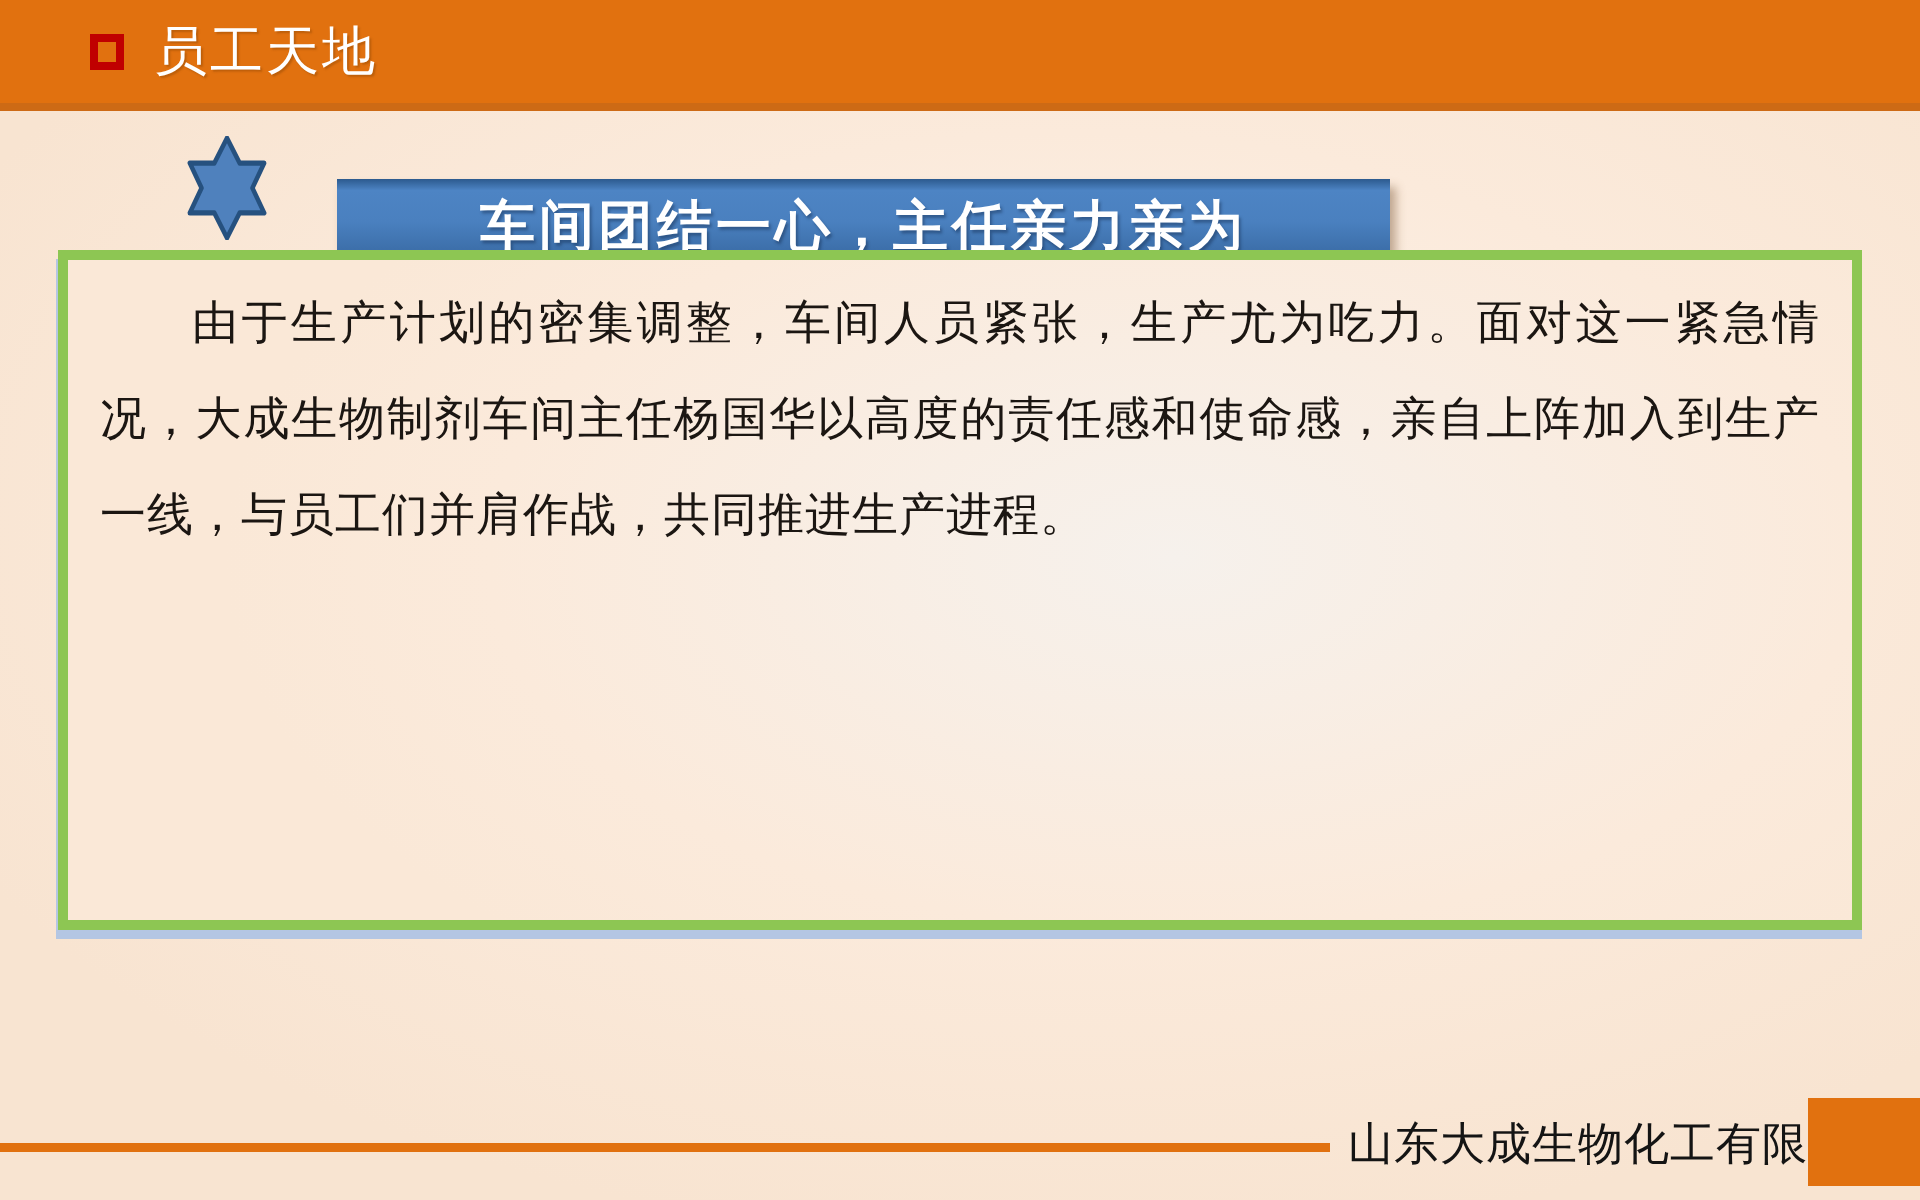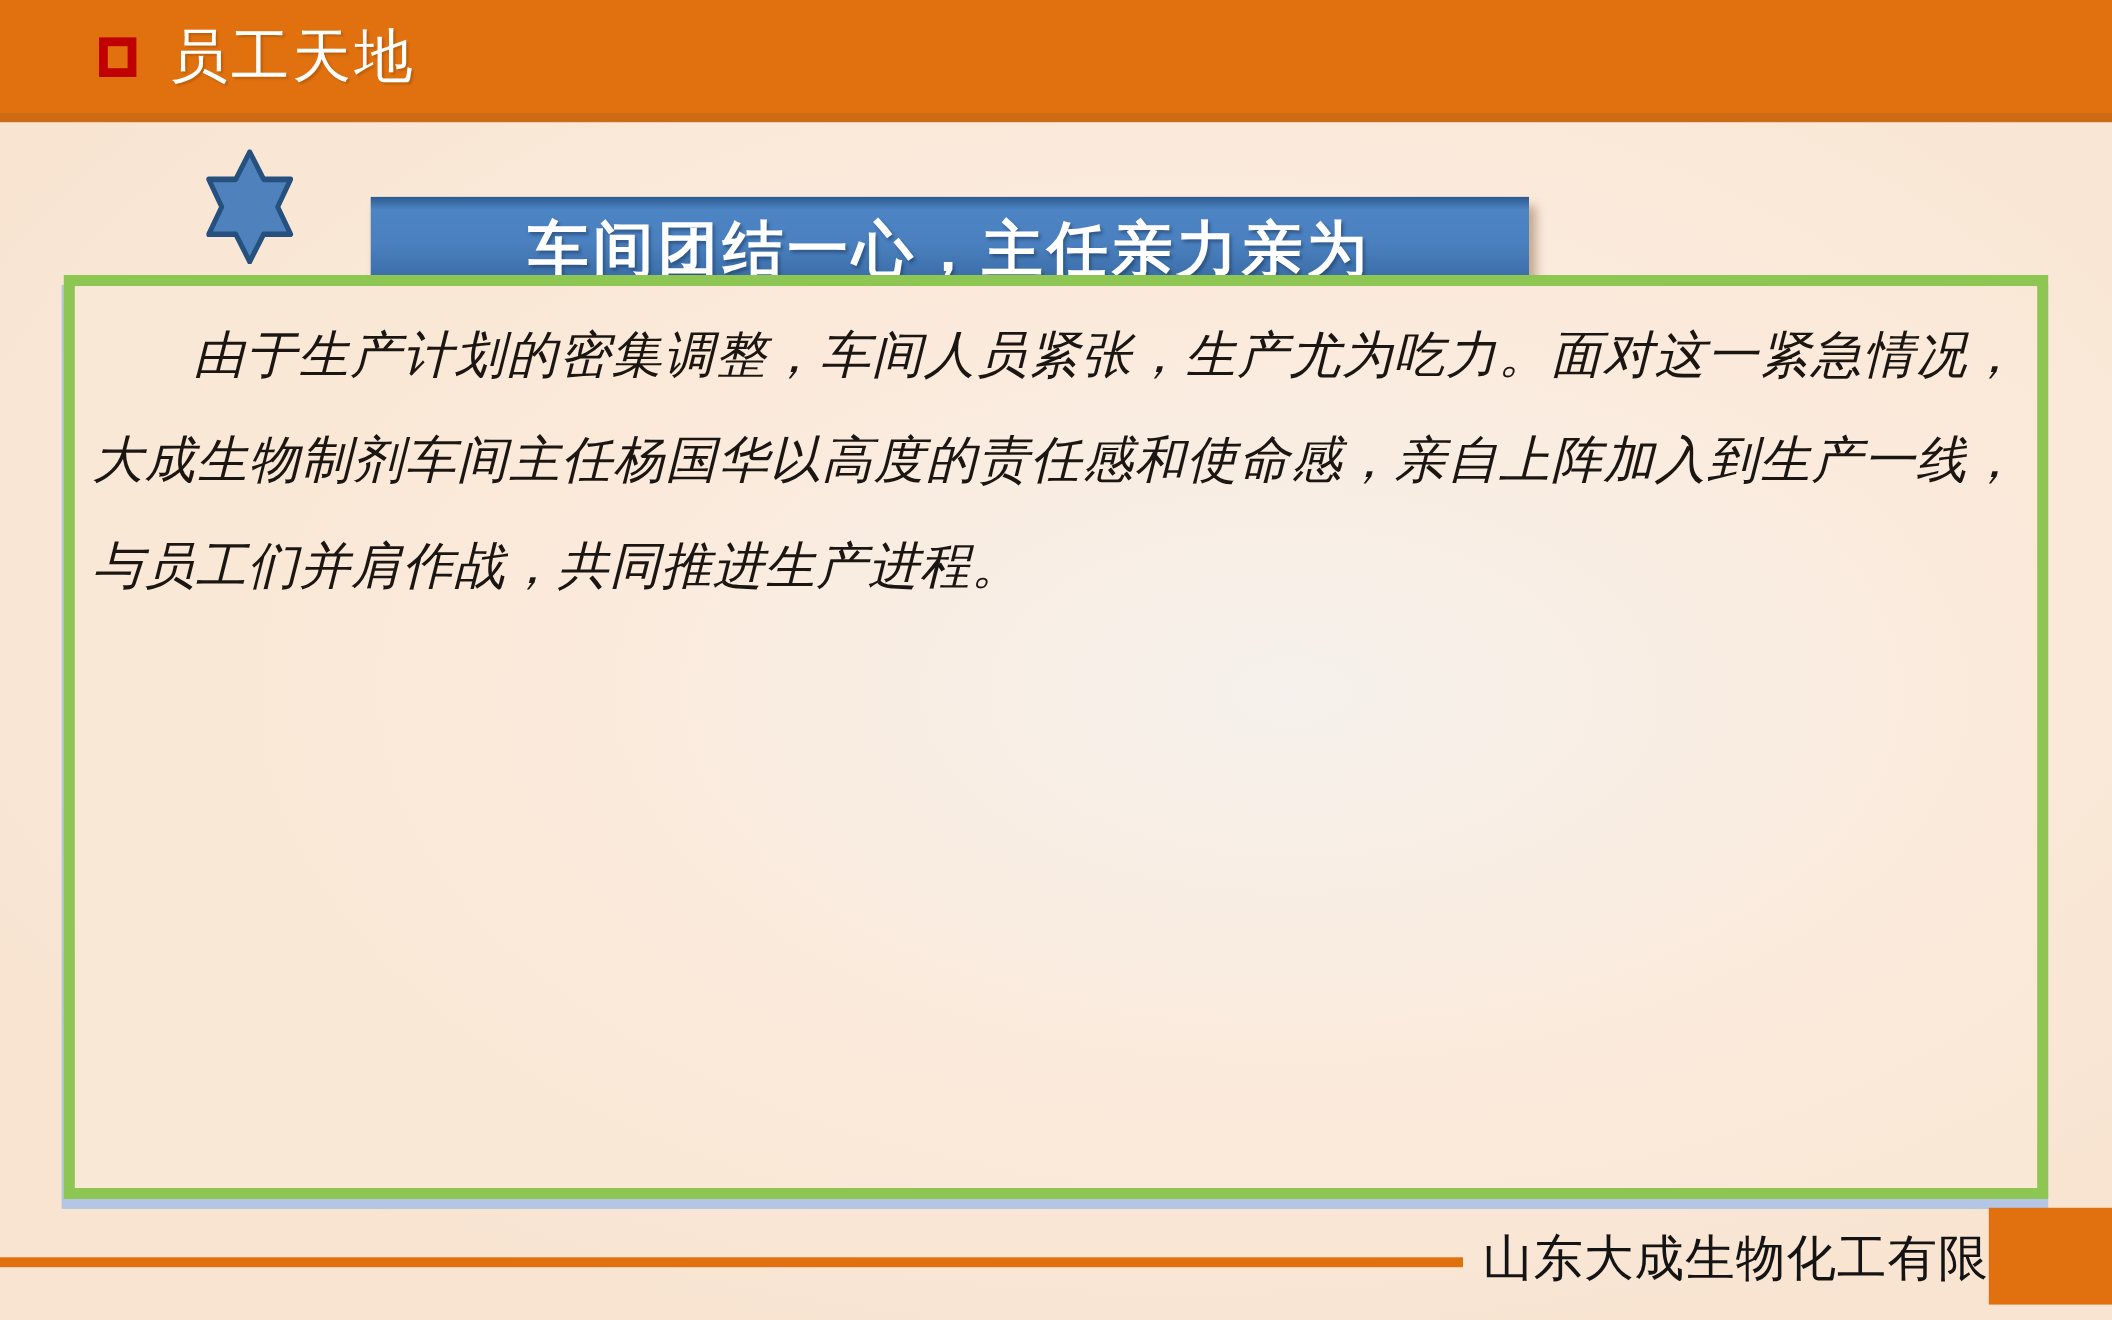--- a/index.html
+++ b/index.html
@@ -37,25 +37,25 @@
     box-shadow:6px 8px 9px rgba(120,85,50,0.45);
     display:flex;align-items:center;justify-content:center;margin-top:44px;
   }
   .banner-title{
     color:#ffffff;font-size:55px;font-weight:bold;letter-spacing:4px;
     text-shadow:2px 3px 3px rgba(20,45,80,0.45);white-space:nowrap;
   }
 
   
   .article-box{
-    left:58px;top:250px;width:1804px;height:840px;box-sizing:border-box;
+    left:58px;top:250px;width:1804px;height:680px;box-sizing:border-box;
     border:10px solid #8dc653;
     box-shadow:0 9px 0 #b4c6e3, -2px 9px 0 #b4c6e3;
     background:radial-gradient(ellipse 950px 520px at 62% 45%, #f6f1ec 0%, #fbeadb 72%, #fae8d7 100%);
-    padding:14px 16px;overflow:hidden;font-style:italic;
+    padding:14px 32px;overflow:hidden;
   }
   .article-box p{
     margin:0;text-indent:2em;
     font-family:"DejaVu Serif", serif;
     font-size:46px;line-height:96px;color:#1b1612;
     text-align:justify;text-justify:inter-ideograph;
     letter-spacing:1px;word-break:break-all;
   }
 
   

